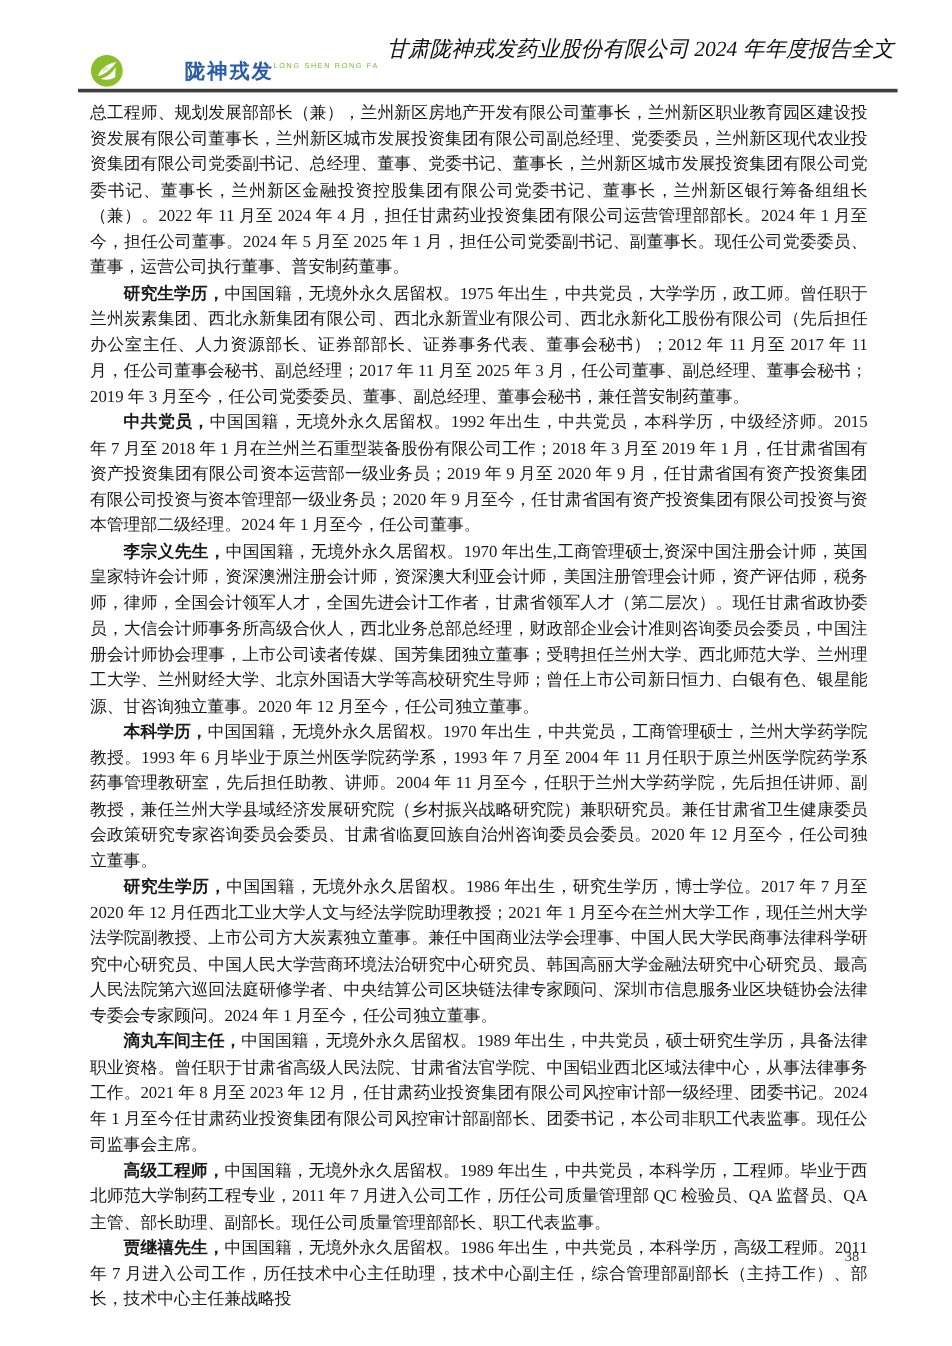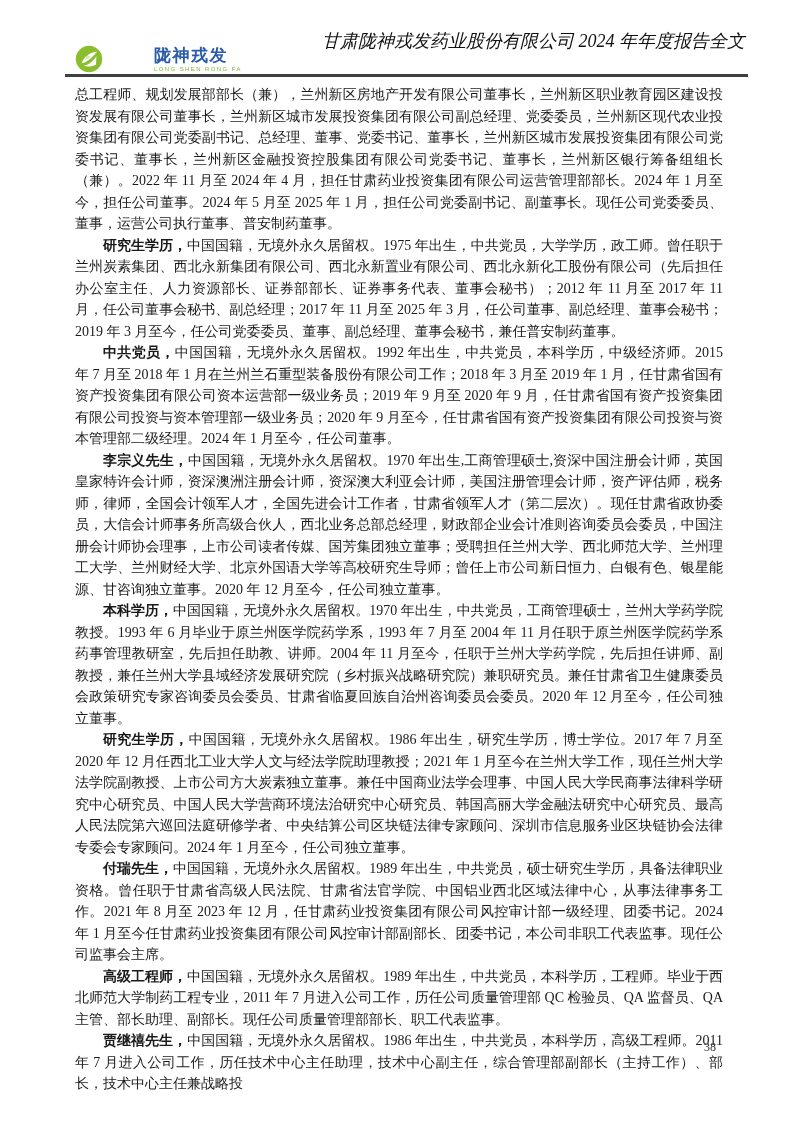--- a/index.html
+++ b/index.html
@@ -8,21 +8,21 @@
     font-family:"Liberation Serif","DejaVu Serif",serif; color:#191919;
     overflow:hidden;
   }
   
   .header {
     position:absolute; left:75px; top:40px; width:670px; height:33px;
     display:flex; justify-content:space-between; align-items:flex-end;
   }
   .logo { display:flex; align-items:center; gap:5px; }
   .logo-circle { width:28px; height:28px; display:block; }
-  .logo-textcol { display:flex; flex-direction:column; line-height:1;padding-left:46px; }
+  .logo-textcol { display:flex; flex-direction:row; line-height:1;padding-left:46px; }
   .logo-cn {
     font-family:"Liberation Sans","DejaVu Sans",sans-serif;
     font-weight:bold; font-size:17px; letter-spacing:1.5px; color:#2b5ca8;
   }
   .logo-en {
     font-family:"Liberation Sans","DejaVu Sans",sans-serif;
     font-size:6px; letter-spacing:1.4px; color:#7ab62c; margin-top:2px;
   }
   .header-title { font-size:18px; color:#111111; padding-bottom:20px; white-space:nowrap;font-style:italic; }
   .header-rule { position:absolute; left:65px; top:74px; width:683px; height:2.5px; background:#3f3f3f; }
@@ -71,21 +71,21 @@
     <p class="para"><b class="pname">研究生学历，</b><span class="ptext">中国国籍，无境外永久居留权。1975 年出生，中共党员，大学学历，政工师。曾任职于兰州炭素集团、西北永新集团有限公司、西北永新置业有限公司、西北永新化工股份有限公司（先后担任办公室主任、人力资源部长、证券部部长、证券事务代表、董事会秘书）；2012 年 11 月至 2017 年 11 月，任公司董事会秘书、副总经理；2017 年 11 月至 2025 年 3 月，任公司董事、副总经理、董事会秘书；2019 年 3 月至今，任公司党委委员、董事、副总经理、董事会秘书，兼任普安制药董事。</span></p>
 
     <p class="para"><b class="pname">中共党员，</b><span class="ptext">中国国籍，无境外永久居留权。1992 年出生，中共党员，本科学历，中级经济师。2015 年 7 月至 2018 年 1 月在兰州兰石重型装备股份有限公司工作；2018 年 3 月至 2019 年 1 月，任甘肃省国有资产投资集团有限公司资本运营部一级业务员；2019 年 9 月至 2020 年 9 月，任甘肃省国有资产投资集团有限公司投资与资本管理部一级业务员；2020 年 9 月至今，任甘肃省国有资产投资集团有限公司投资与资本管理部二级经理。2024 年 1 月至今，任公司董事。</span></p>
 
     <p class="para"><b class="pname">李宗义先生，</b><span class="ptext">中国国籍，无境外永久居留权。1970 年出生,工商管理硕士,资深中国注册会计师，英国皇家特许会计师，资深澳洲注册会计师，资深澳大利亚会计师，美国注册管理会计师，资产评估师，税务师，律师，全国会计领军人才，全国先进会计工作者，甘肃省领军人才（第二层次）。现任甘肃省政协委员，大信会计师事务所高级合伙人，西北业务总部总经理，财政部企业会计准则咨询委员会委员，中国注册会计师协会理事，上市公司读者传媒、国芳集团独立董事；受聘担任兰州大学、西北师范大学、兰州理工大学、兰州财经大学、北京外国语大学等高校研究生导师；曾任上市公司新日恒力、白银有色、银星能源、甘咨询独立董事。2020 年 12 月至今，任公司独立董事。</span></p>
 
     <p class="para"><b class="pname">本科学历，</b><span class="ptext">中国国籍，无境外永久居留权。1970 年出生，中共党员，工商管理硕士，兰州大学药学院教授。1993 年 6 月毕业于原兰州医学院药学系，1993 年 7 月至 2004 年 11 月任职于原兰州医学院药学系药事管理教研室，先后担任助教、讲师。2004 年 11 月至今，任职于兰州大学药学院，先后担任讲师、副教授，兼任兰州大学县域经济发展研究院（乡村振兴战略研究院）兼职研究员。兼任甘肃省卫生健康委员会政策研究专家咨询委员会委员、甘肃省临夏回族自治州咨询委员会委员。2020 年 12 月至今，任公司独立董事。</span></p>
 
     <p class="para"><b class="pname">研究生学历，</b><span class="ptext">中国国籍，无境外永久居留权。1986 年出生，研究生学历，博士学位。2017 年 7 月至 2020 年 12 月任西北工业大学人文与经法学院助理教授；2021 年 1 月至今在兰州大学工作，现任兰州大学法学院副教授、上市公司方大炭素独立董事。兼任中国商业法学会理事、中国人民大学民商事法律科学研究中心研究员、中国人民大学营商环境法治研究中心研究员、韩国高丽大学金融法研究中心研究员、最高人民法院第六巡回法庭研修学者、中央结算公司区块链法律专家顾问、深圳市信息服务业区块链协会法律专委会专家顾问。2024 年 1 月至今，任公司独立董事。</span></p>
 
-    <p class="para"><b class="pname">付瑞先生，</b><span class="ptext">中国国籍，无境外永久居留权。1989 年出生，中共党员，硕士研究生学历，具备法律职业资格。曾任职于甘肃省高级人民法院、甘肃省法官学院、中国铝业西北区域法律中心，从事法律事务工作。2021 年 8 月至 2023 年 12 月，任甘肃药业投资集团有限公司风控审计部一级经理、团委书记。2024 年 1 月至今任甘肃药业投资集团有限公司风控审计部副部长、团委书记，本公司非职工代表监事。现任公司监事会主席。</span></p>
+    <p class="para"><b class="pname">滴丸车间主任，</b><span class="ptext">中国国籍，无境外永久居留权。1989 年出生，中共党员，硕士研究生学历，具备法律职业资格。曾任职于甘肃省高级人民法院、甘肃省法官学院、中国铝业西北区域法律中心，从事法律事务工作。2021 年 8 月至 2023 年 12 月，任甘肃药业投资集团有限公司风控审计部一级经理、团委书记。2024 年 1 月至今任甘肃药业投资集团有限公司风控审计部副部长、团委书记，本公司非职工代表监事。现任公司监事会主席。</span></p>
 
     <p class="para"><b class="pname">高级工程师，</b><span class="ptext">中国国籍，无境外永久居留权。1989 年出生，中共党员，本科学历，工程师。毕业于西北师范大学制药工程专业，2011 年 7 月进入公司工作，历任公司质量管理部 QC 检验员、QA 监督员、QA 主管、部长助理、副部长。现任公司质量管理部部长、职工代表监事。</span></p>
 
 
     <p class="para"><b class="pname">贾继禧先生，</b><span class="ptext">中国国籍，无境外永久居留权。1986 年出生，中共党员，本科学历，高级工程师。2011 年 7 月进入公司工作，历任技术中心主任助理，技术中心副主任，综合管理部副部长（主持工作）、部长，技术中心主任兼战略投</span></p>
   </main>
 
   <div class="page-number">38</div>
 
 </div>

